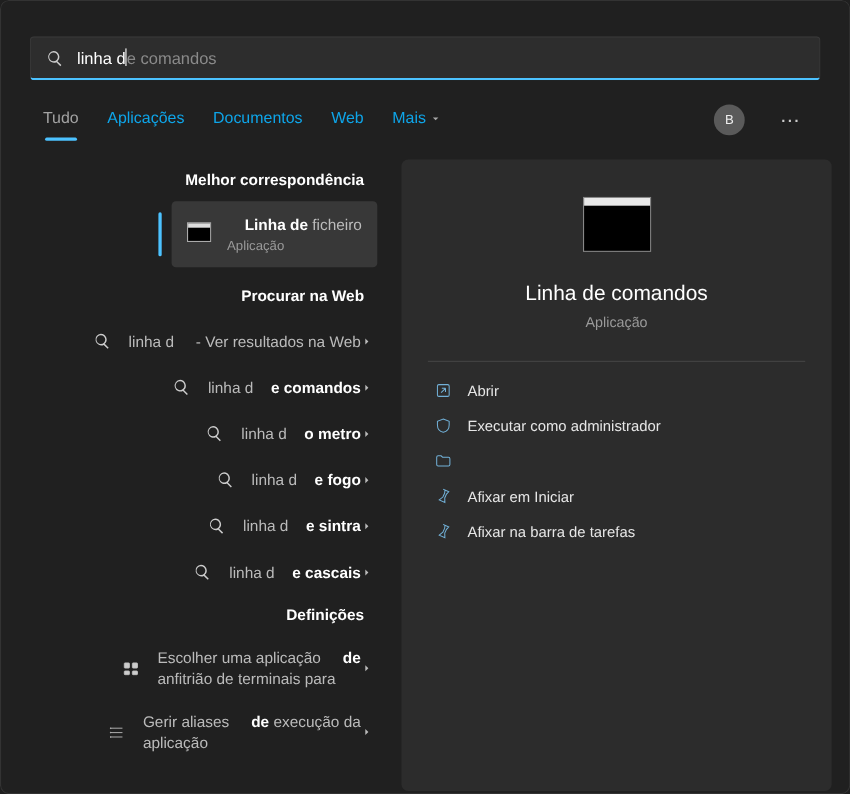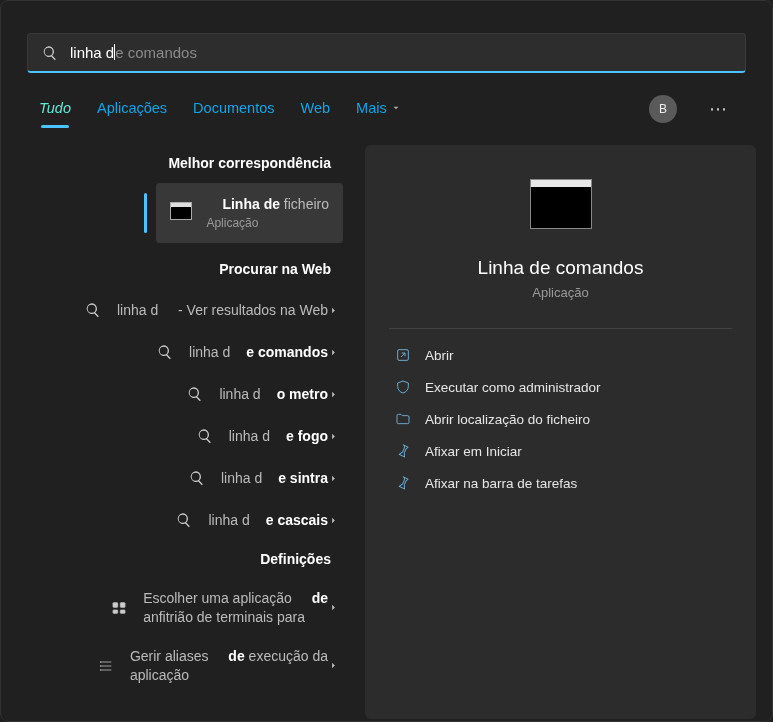--- a/index.html
+++ b/index.html
@@ -8,21 +8,21 @@
 
   .search-bar { margin: 30px 24px 0 24px; background: #2d2d2d; border: 1px solid #3a3a3a; border-bottom: 2px solid #4cc2ff; border-radius: 4px; display: flex; align-items: center; height: 40px; padding: 0 14px; }
   .search-bar .icon { width: 16px; height: 16px; fill: #ccc; margin-right: 12px; flex-shrink: 0; }
   .search-input-wrap { flex: 1; font-size: 15px; color: #fff; position: relative; white-space: nowrap; }
   .typed { color: #fff; }
   .caret { display: inline-block; width: 1px; height: 16px; background: #fff; vertical-align: -2px; }
   .ghost { color: #8a8a8a; }
 
   .tabs-row { display: flex; align-items: center; padding: 22px 36px 0 36px; gap: 26px; position: relative; }
   .tab { font-size: 14.5px; color: #0ea5e9; padding-bottom: 12px; cursor: pointer; position: relative; display: flex; align-items: center; gap: 4px; }
-  .tab.active { color: #5eead4; font-style: italic; }
+  .tab.active { color: #a3a3a3; }
   .tab.active::after { content: ""; position: absolute; bottom: 0; left: 2px; right: 2px; height: 3px; background: #4cc2ff; border-radius: 2px; }
   .tabs-spacer { flex: 1; }
   .avatar { width: 28px; height: 28px; border-radius: 50%; background: #5a5a5a; display: flex; align-items: center; justify-content: center; font-size: 12px; color: #eee; cursor: pointer; margin-bottom: 10px; }
   .more-dots { font-size: 18px; color: #ccc; cursor: pointer; padding: 0 6px; margin-bottom: 10px; letter-spacing: 1px; }
 
   .chev-down { width: 10px; height: 10px; fill: #aaa; }
 
   .content { display: flex; flex: 1; overflow: hidden; padding: 12px 14px 0 14px; gap: 12px; }
   .left { flex: 0 0 336px; display: flex; flex-direction: column; overflow-y: auto; align-items: flex-end; }
   .right { flex: 1; background: #2c2c2c; border-radius: 6px; padding: 34px 24px 10px 24px; display: flex; flex-direction: column; }
@@ -214,21 +214,20 @@
             </svg>
           </span>
         <span>Executar como administrador</span>
       </div>
       <div class="action">
         <span class="aicon">
             <svg viewBox="0 0 24 24">
               <path d="M3 7a2 2 0 012-2h4l2 2h8a2 2 0 012 2v8a2 2 0 01-2 2H5a2 2 0 01-2-2V7z"></path>
             </svg>
           </span>
-        <span>Abrir localização do ficheiro</span>
       </div>
       <div class="action">
         <span class="aicon">
             <svg viewBox="0 0 24 24">
               <path d="M15 3l6 6-4 2-4 4-2 6-6-6 6-2 4-4 2-4-2-2z" transform="rotate(-20 12 12)"></path>
             </svg>
           </span>
         <span>Afixar em Iniciar</span>
       </div>
       <div class="action">

